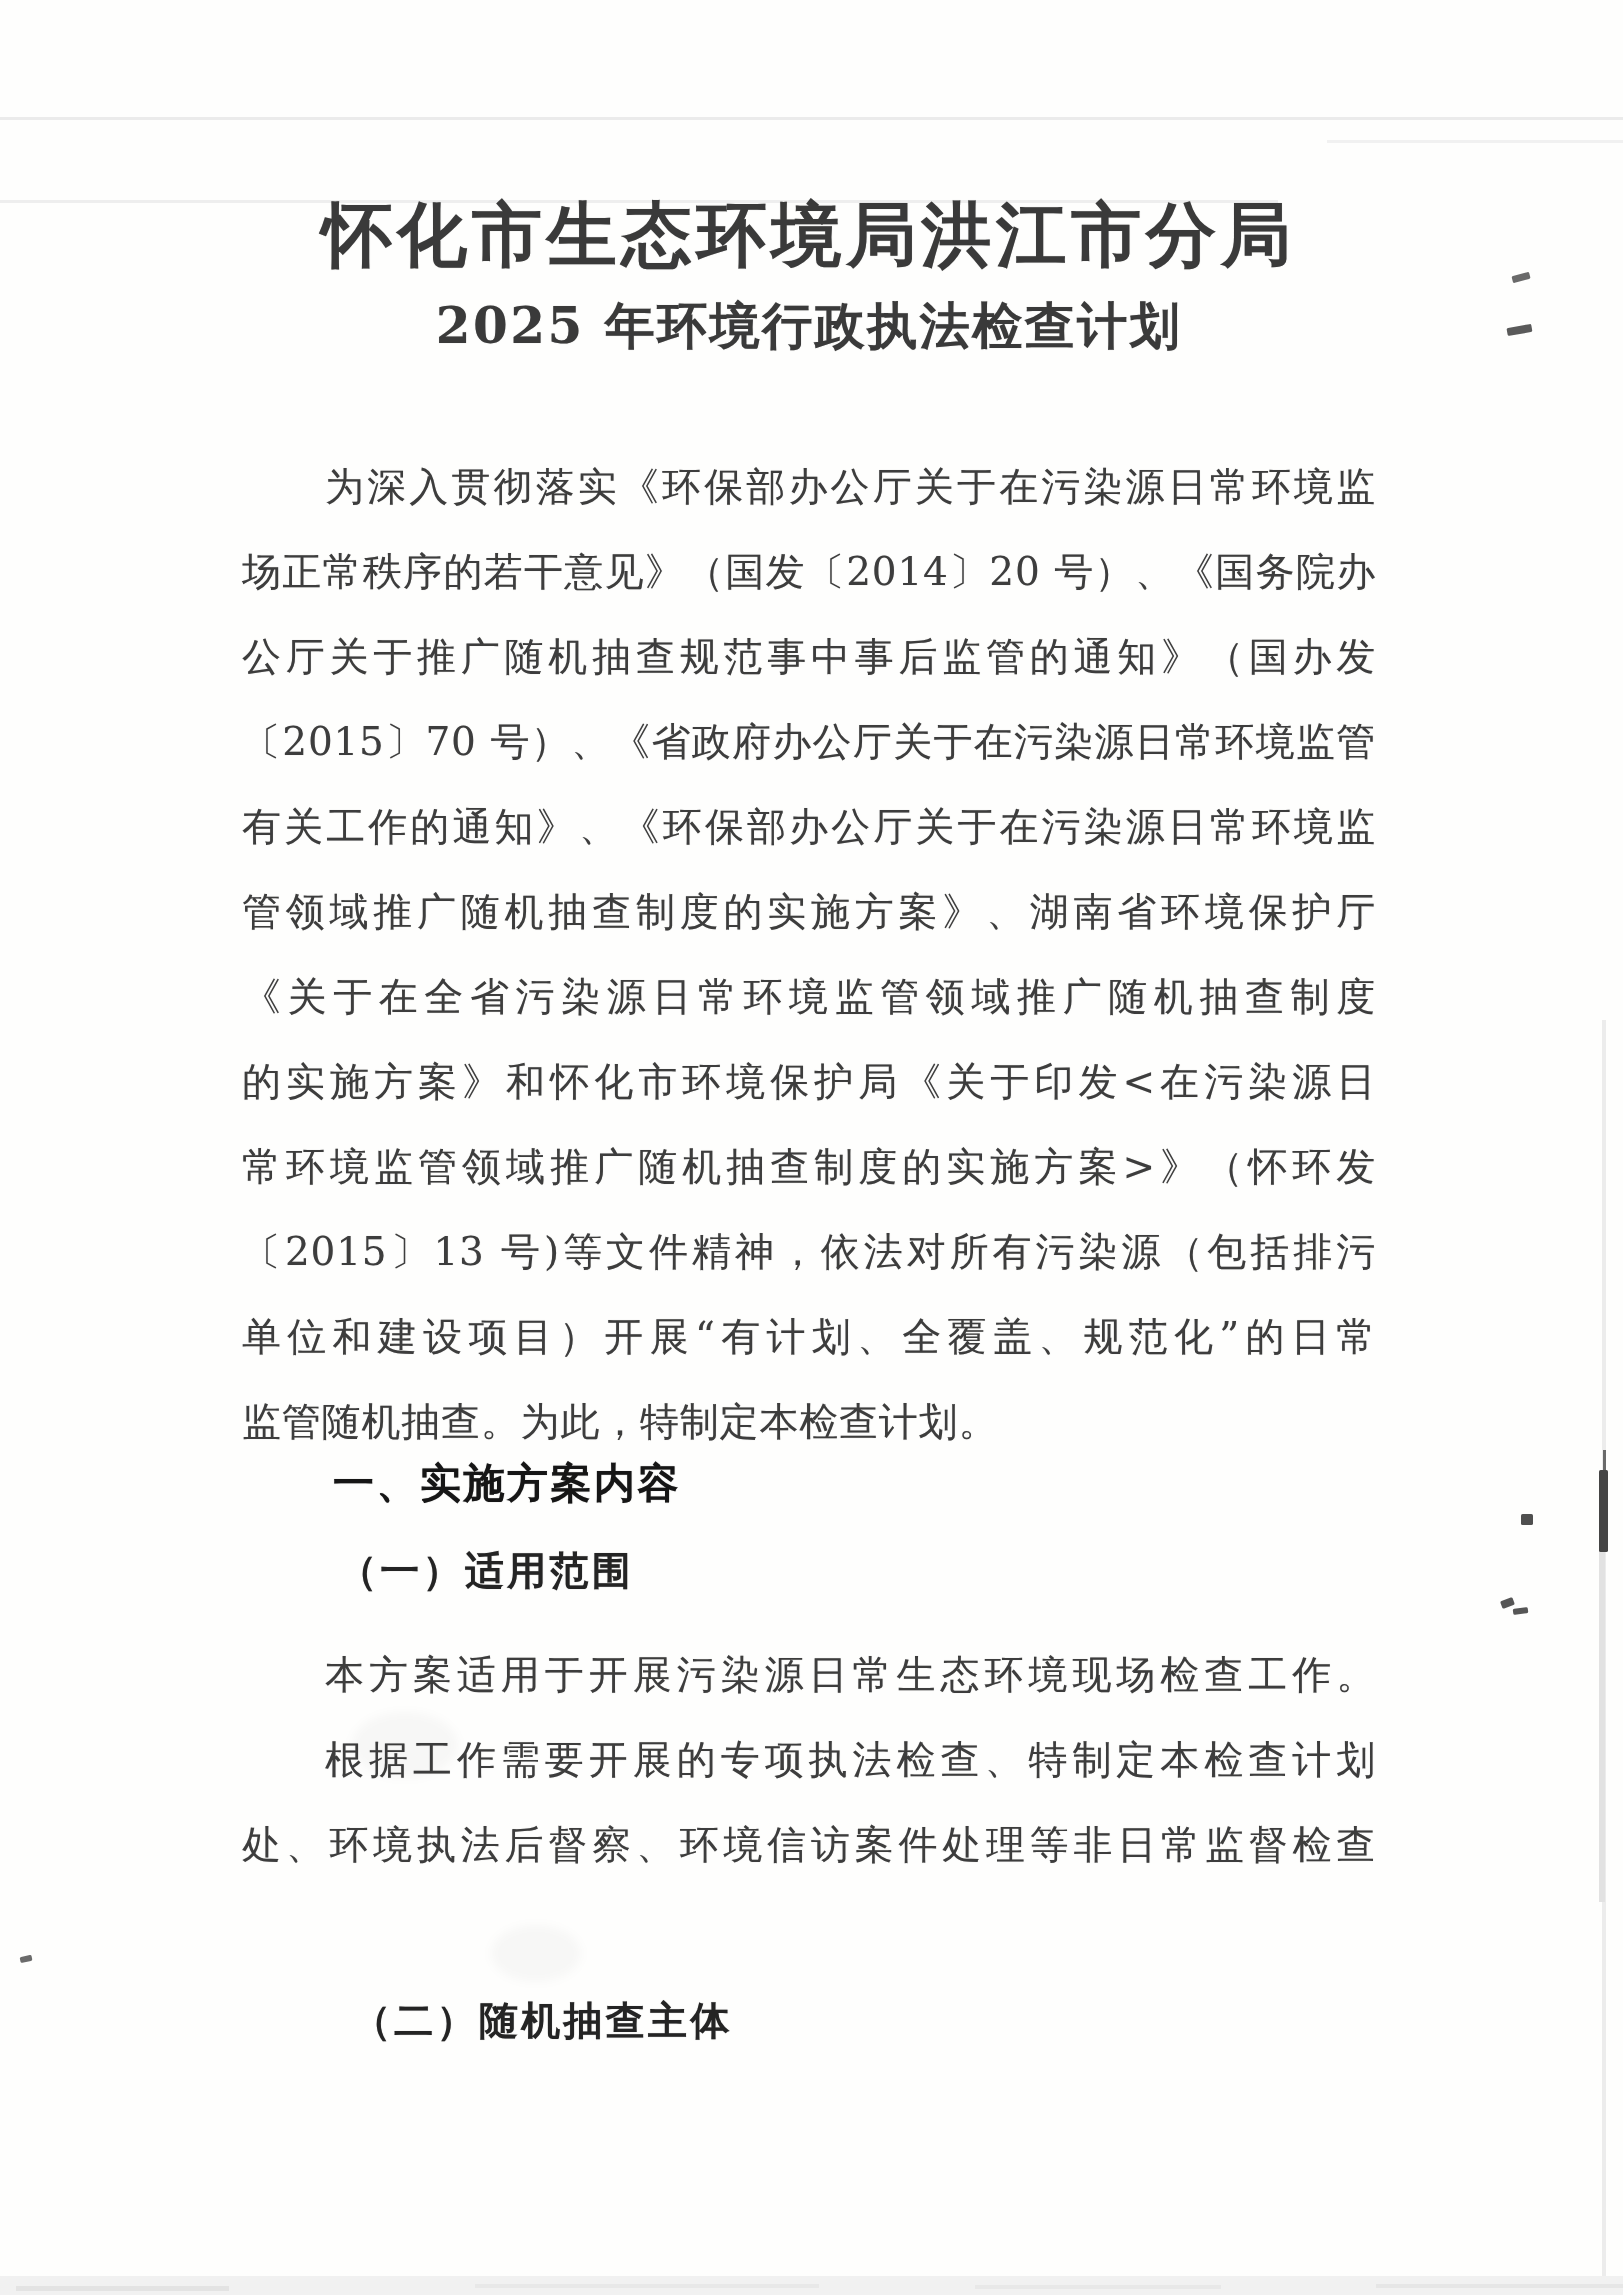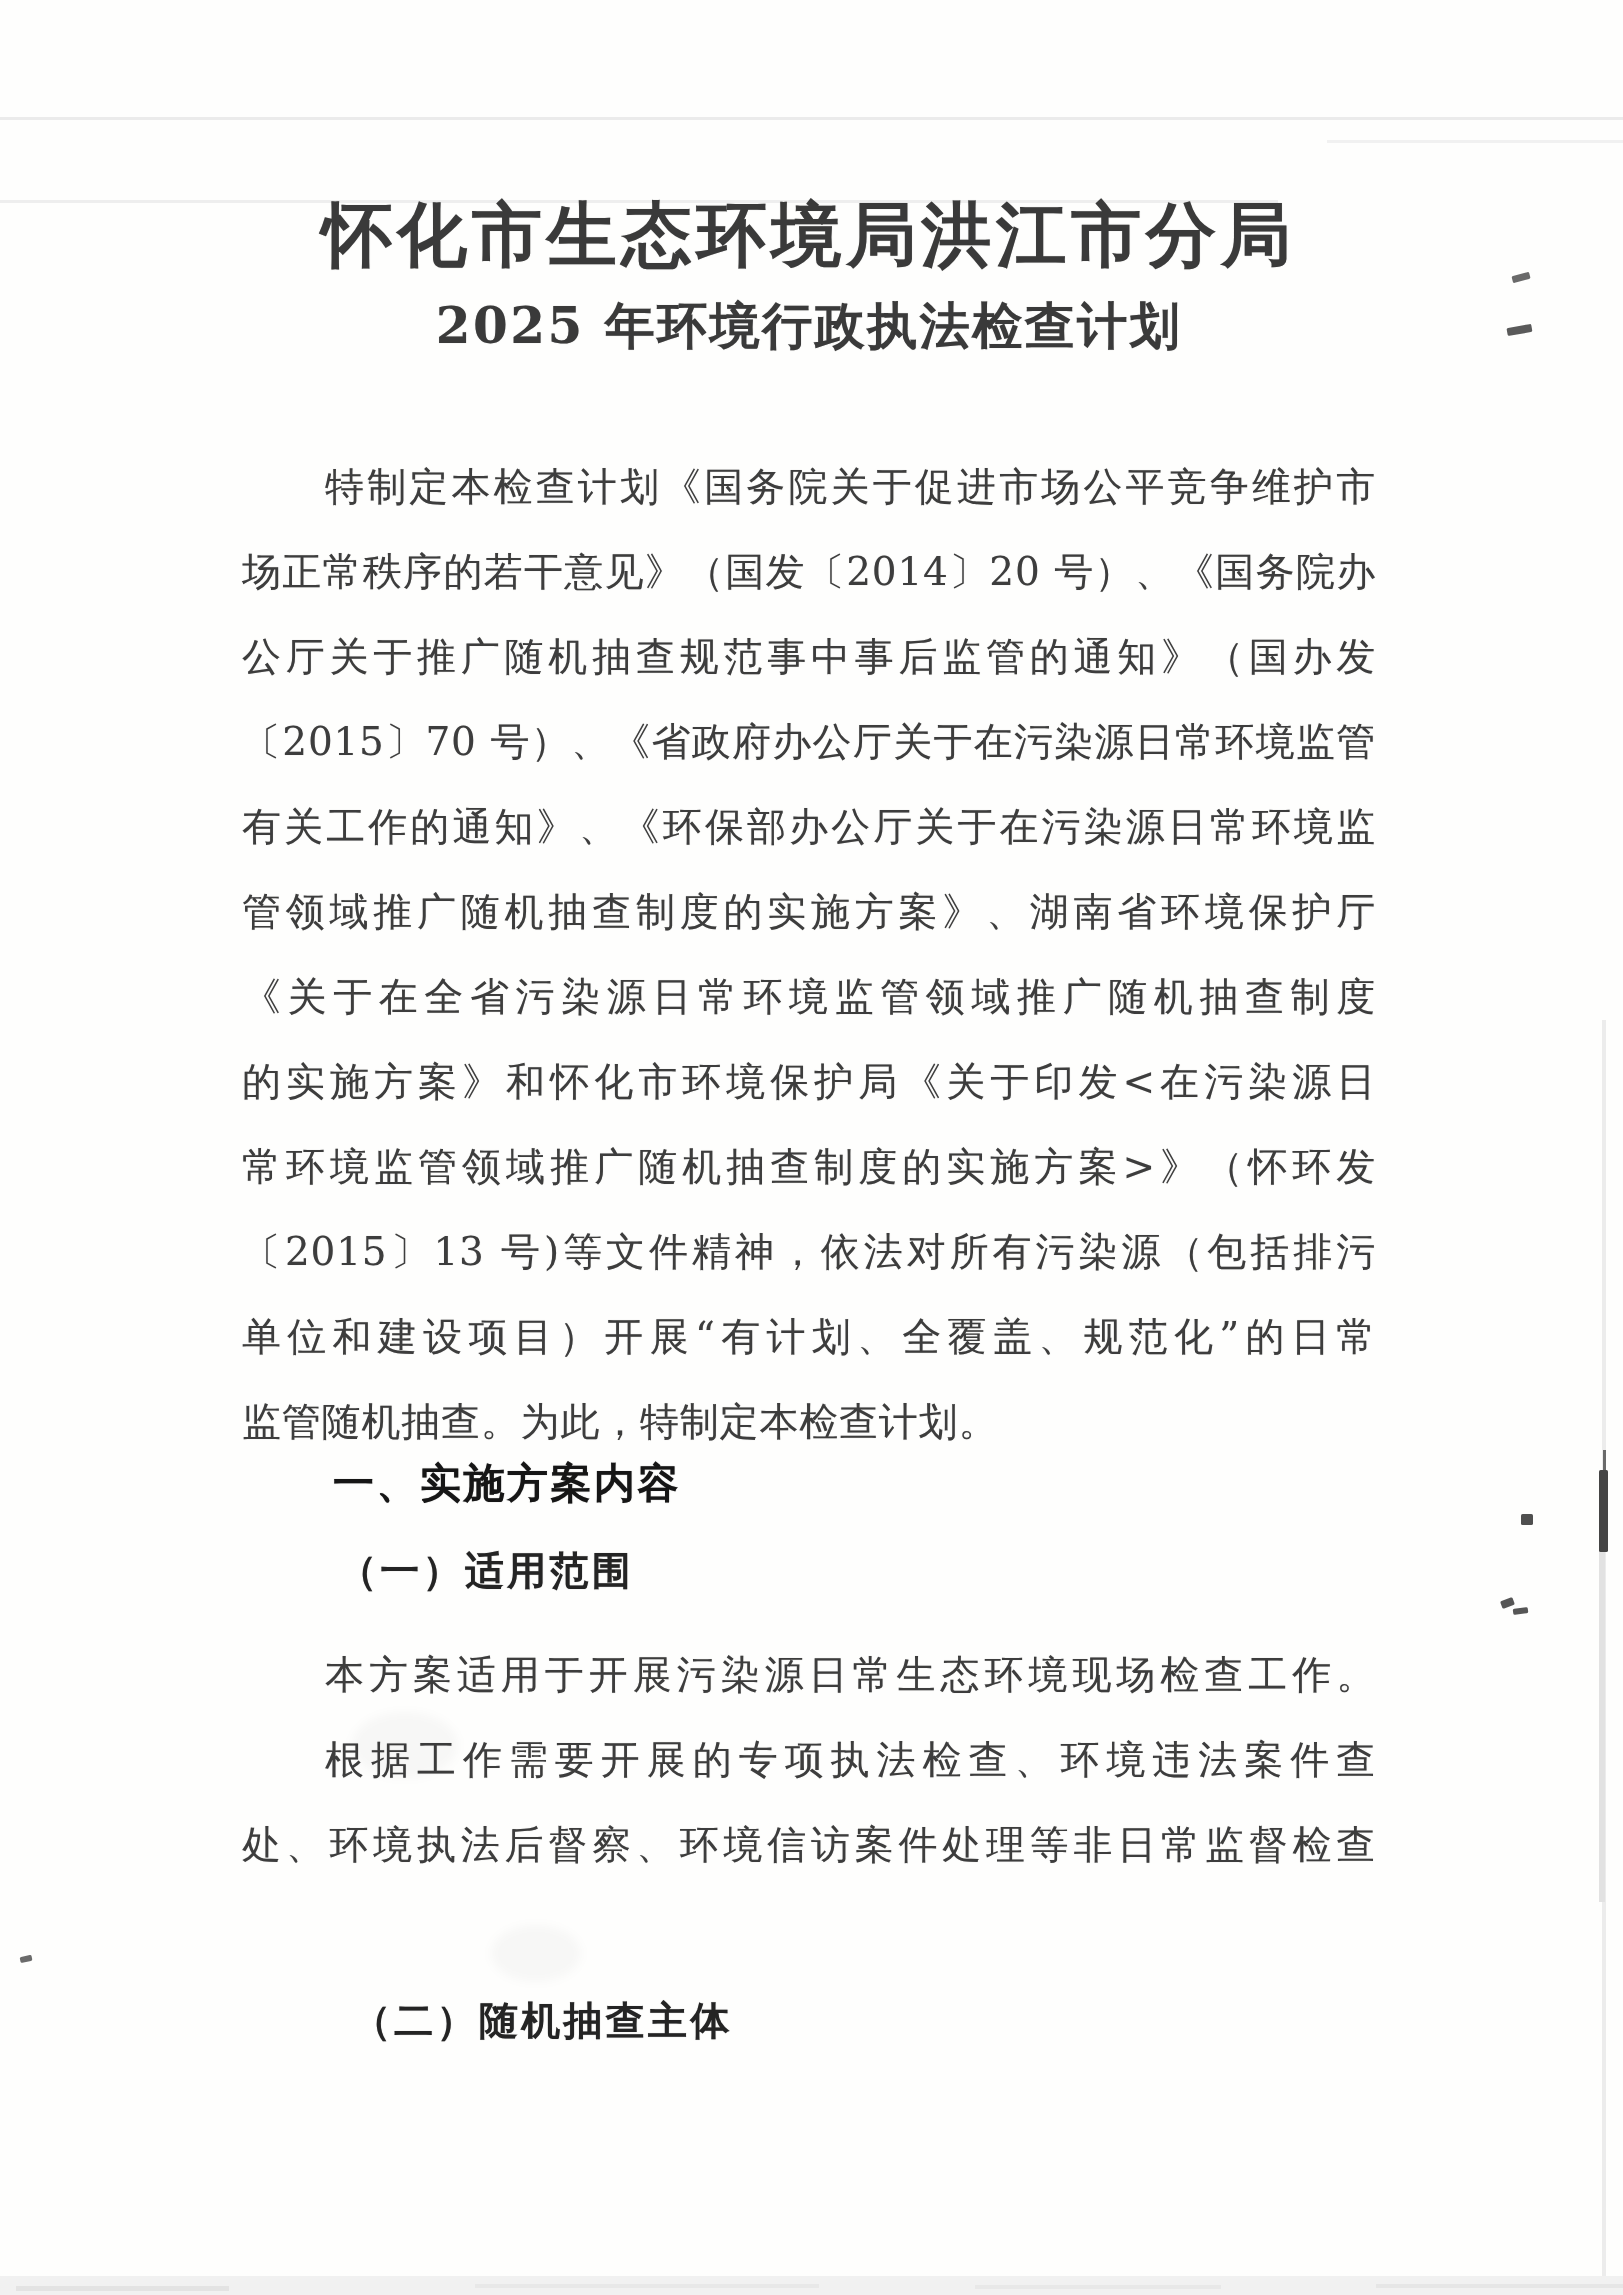--- a/index.html
+++ b/index.html
@@ -79,21 +79,21 @@
 <div class="page">
 
   <div class="art hline1"></div>
   <div class="art hline2"></div>
   <div class="art hline3"></div>
 
   <div class="title title1">怀化市生态环境局洪江市分局</div>
   <div class="title title2">2025 年环境行政执法检查计划</div>
 
   <div class="textblock" style="top:444px;">
-    <div class="line full indent">特制定本检查计划《国务院关于促进市场公平竞争维护市</div>
+    <div class="line full indent">为深入贯彻落实《环保部办公厅关于在污染源日常环境监</div>
     <div class="line full">场正常秩序的若干意见》（国发〔2014〕20 号）、《国务院办</div>
     <div class="line full">公厅关于推广随机抽查规范事中事后监管的通知》（国办发</div>
     <div class="line full">〔2015〕70 号）、《省政府办公厅关于在污染源日常环境监管</div>
     <div class="line full">有关工作的通知》、《环保部办公厅关于在污染源日常环境监</div>
     <div class="line full">管领域推广随机抽查制度的实施方案》、湖南省环境保护厅</div>
     <div class="line full">《关于在全省污染源日常环境监管领域推广随机抽查制度</div>
     <div class="line full">的实施方案》和怀化市环境保护局《关于印发&lt;在污染源日</div>
     <div class="line full">常环境监管领域推广随机抽查制度的实施方案&gt;》（怀环发</div>
     <div class="line full">〔2015〕13 号)等文件精神，依法对所有污染源（包括排污</div>
     <div class="line full">单位和建设项目）开展“有计划、全覆盖、规范化”的日常</div>
@@ -102,21 +102,21 @@
 
   <div class="h-black" style="left:333px; top:1460px;">一、实施方案内容</div>
 
   <div class="h-kai" style="left:338px; top:1547px;">（一）适用范围</div>
 
   <div class="textblock" style="top:1632px;">
     <div class="line full indent">本方案适用于开展污染源日常生态环境现场检查工作。</div>
   </div>
 
   <div class="textblock" style="top:1717px;">
-    <div class="line full indent">根据工作需要开展的专项执法检查、环境违法案件查</div>
+    <div class="line full indent">根据工作需要开展的专项执法检查、特制定本检查计划</div>
     <div class="line full">处、环境执法后督察、环境信访案件处理等非日常监督检查</div>
   </div>
 
   <div class="h-kai" style="left:352px; top:1973px;margin-top:24px;">（二）随机抽查主体</div>
 
   <div class="art vline-faint"></div>
   <div class="art vline-strong"></div>
   <div class="art darkbar"></div>
   <div class="art darktick"></div>
 

